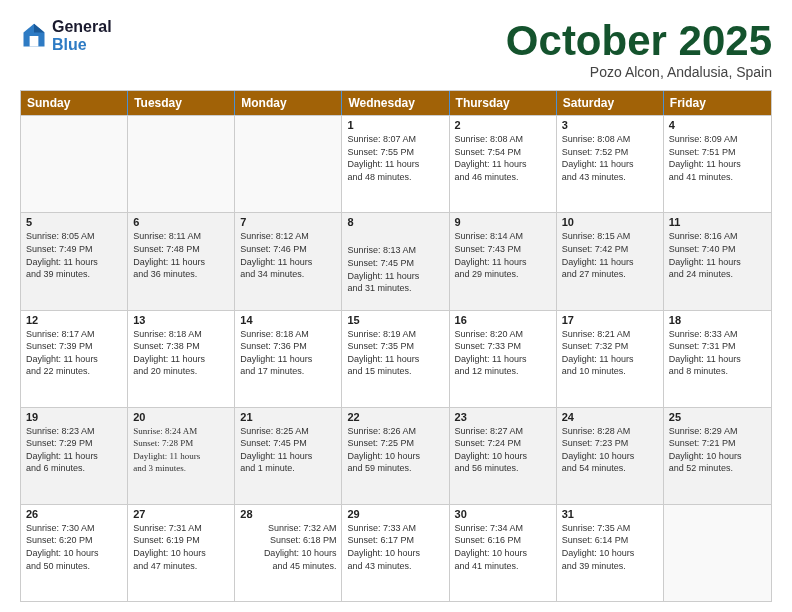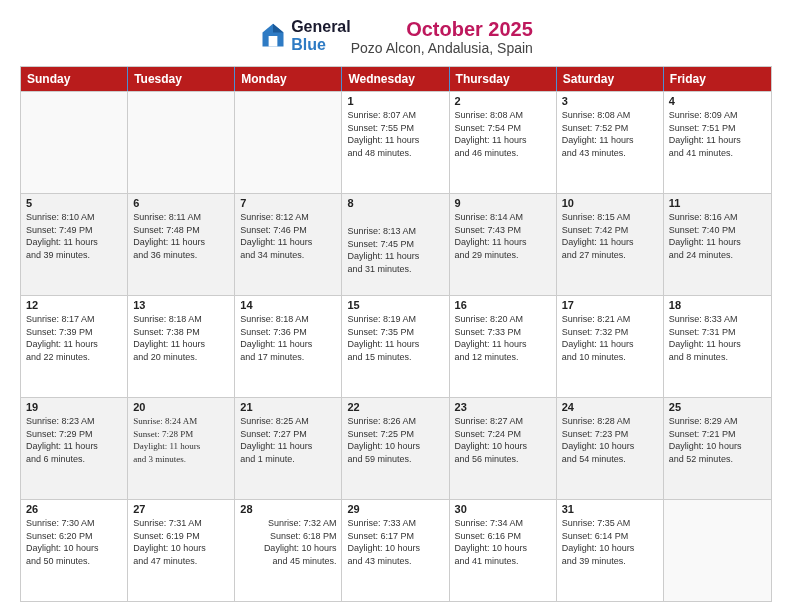--- a/index.html
+++ b/index.html
@@ -12,57 +12,57 @@
     }
     .page {
       width: 792px;
       height: 612px;
       padding: 18px 20px 10px 20px;
       display: flex;
       flex-direction: column;
     }
     .header {
       display: flex;
-      justify-content: center;
+      justify-content: space-between;
       align-items: flex-start;
       margin-bottom: 10px;
     }
     .logo {
       display: flex;
       align-items: center;
       gap: 4px;
     }
     .logo-icon {
       width: 28px;
       height: 28px;
     }
     .title-block {
       text-align: right;
     }
     .month-title {
-      font-size: 20px;
+      font-size: 42px;
       font-weight: bold;
-      color: #be185d;
+      color: #14532d;
       line-height: 1.1;
     }
     .location {
       font-size: 14px;
       color: #444;
       margin-top: 0;
     }
     .calendar {
       flex: 1;
       display: flex;
       flex-direction: column;
       border: 1px solid #ccc;
     }
     .cal-header {
       display: grid;
       grid-template-columns: repeat(7, 1fr);
-      background: #b91c1c;
+      background: #a16207;
     }
     .cal-header-cell {
       color: #fff;
       font-size: 12px;
       font-weight: bold;
       padding: 5px 6px;
       text-align: left;
       border-right: 1px solid #4a90d4;
     }
     .cal-header-cell:last-child { border-right: none; }
@@ -163,21 +163,21 @@
             <div class="day-num">4</div>
             <div class="cell-info" style="white-space: pre-line;">Sunrise: 8:09 AM
 Sunset: 7:51 PM
 Daylight: 11 hours
 and 41 minutes.</div>
           </div>
         </div>
         <div class="cal-row">
           <div class="cal-cell alt">
             <div class="day-num">5</div>
-            <div class="cell-info" style="white-space: pre-line;">Sunrise: 8:10 AM
+            <div class="cell-info" style="white-space: pre-line;">Sunrise: 8:05 AM
 Sunset: 7:49 PM
 Daylight: 11 hours
 and 39 minutes.</div>
           </div>
           <div class="cal-cell alt">
             <div class="day-num">6</div>
             <div class="cell-info" style="white-space: pre-line;">Sunrise: 8:11 AM
 Sunset: 7:48 PM
 Daylight: 11 hours
 and 36 minutes.</div>
@@ -280,21 +280,21 @@
           <div class="cal-cell alt">
             <div class="day-num">20</div>
             <div class="cell-info" style="white-space: pre-line; font-family: Liberation Serif, serif;">Sunrise: 8:24 AM
 Sunset: 7:28 PM
 Daylight: 11 hours
 and 3 minutes.</div>
           </div>
           <div class="cal-cell alt">
             <div class="day-num">21</div>
             <div class="cell-info" style="white-space: pre-line;">Sunrise: 8:25 AM
-Sunset: 7:27 PM
+Sunset: 7:45 PM
 Daylight: 11 hours
 and 1 minute.</div>
           </div>
           <div class="cal-cell alt">
             <div class="day-num">22</div>
             <div class="cell-info" style="white-space: pre-line;">Sunrise: 8:26 AM
 Sunset: 7:25 PM
 Daylight: 10 hours
 and 59 minutes.</div>
           </div>

